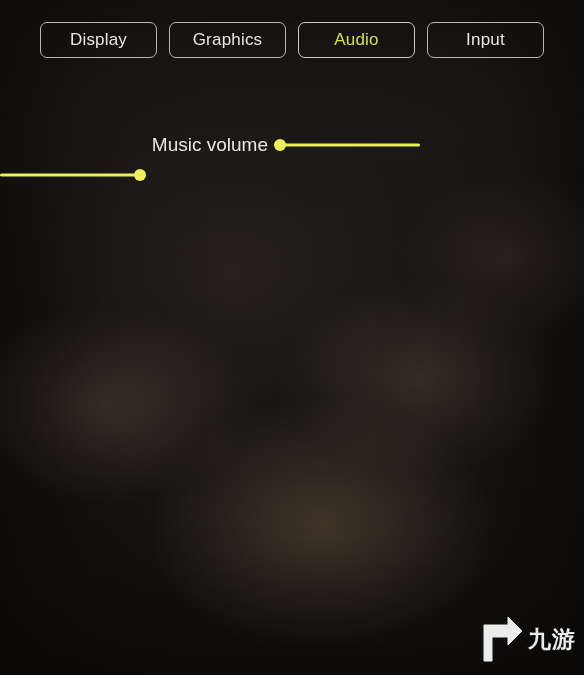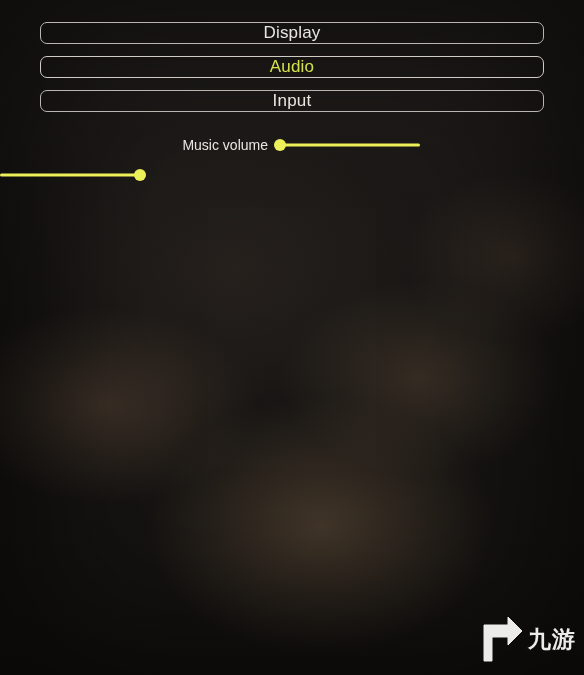--- a/index.html
+++ b/index.html
@@ -23,21 +23,20 @@
       pointer-events: none;
     }
     
     .tab-bar {
       position: absolute;
       top: 22px;
       left: 40px;
       right: 40px;
       display: flex;
       gap: 12px;
-      flex-direction: column;
     }
     .tab {
       flex: 1 1 0;
       height: 36px;
       border: 1.5px solid #b9b6b2;
       border-radius: 7px;
       display: flex;
       align-items: center;
       justify-content: center;
       font-size: 17px;
@@ -58,21 +57,21 @@
       left: 0; right: 0;
     }
     .row {
       display: flex;
       align-items: center;
       height: 30px;
     }
     .label {
       width: 280px;
       text-align: right;
-      font-size: 14px;
+      font-size: 19px;
       color: #e9e7e2;
       padding-right: 12px;
     }
     .slider {
       position: relative;
       width: 140px;
       height: 14px;
     }
     .track {
       position: absolute;
@@ -114,20 +113,23 @@
   </style>
 </head>
 <body>
 
 <div class="vignette"></div>
 
 <div class="tab-bar">
   <div class="tab">
     <span>Display</span>
   </div>
+  <div class="tab">
+    <span>Graphics</span>
+  </div>
   <div class="tab active">
     <span>Audio</span>
   </div>
   <div class="tab">
     <span>Input</span>
   </div>
 </div>
 
 <div class="settings">
   <div class="row">

